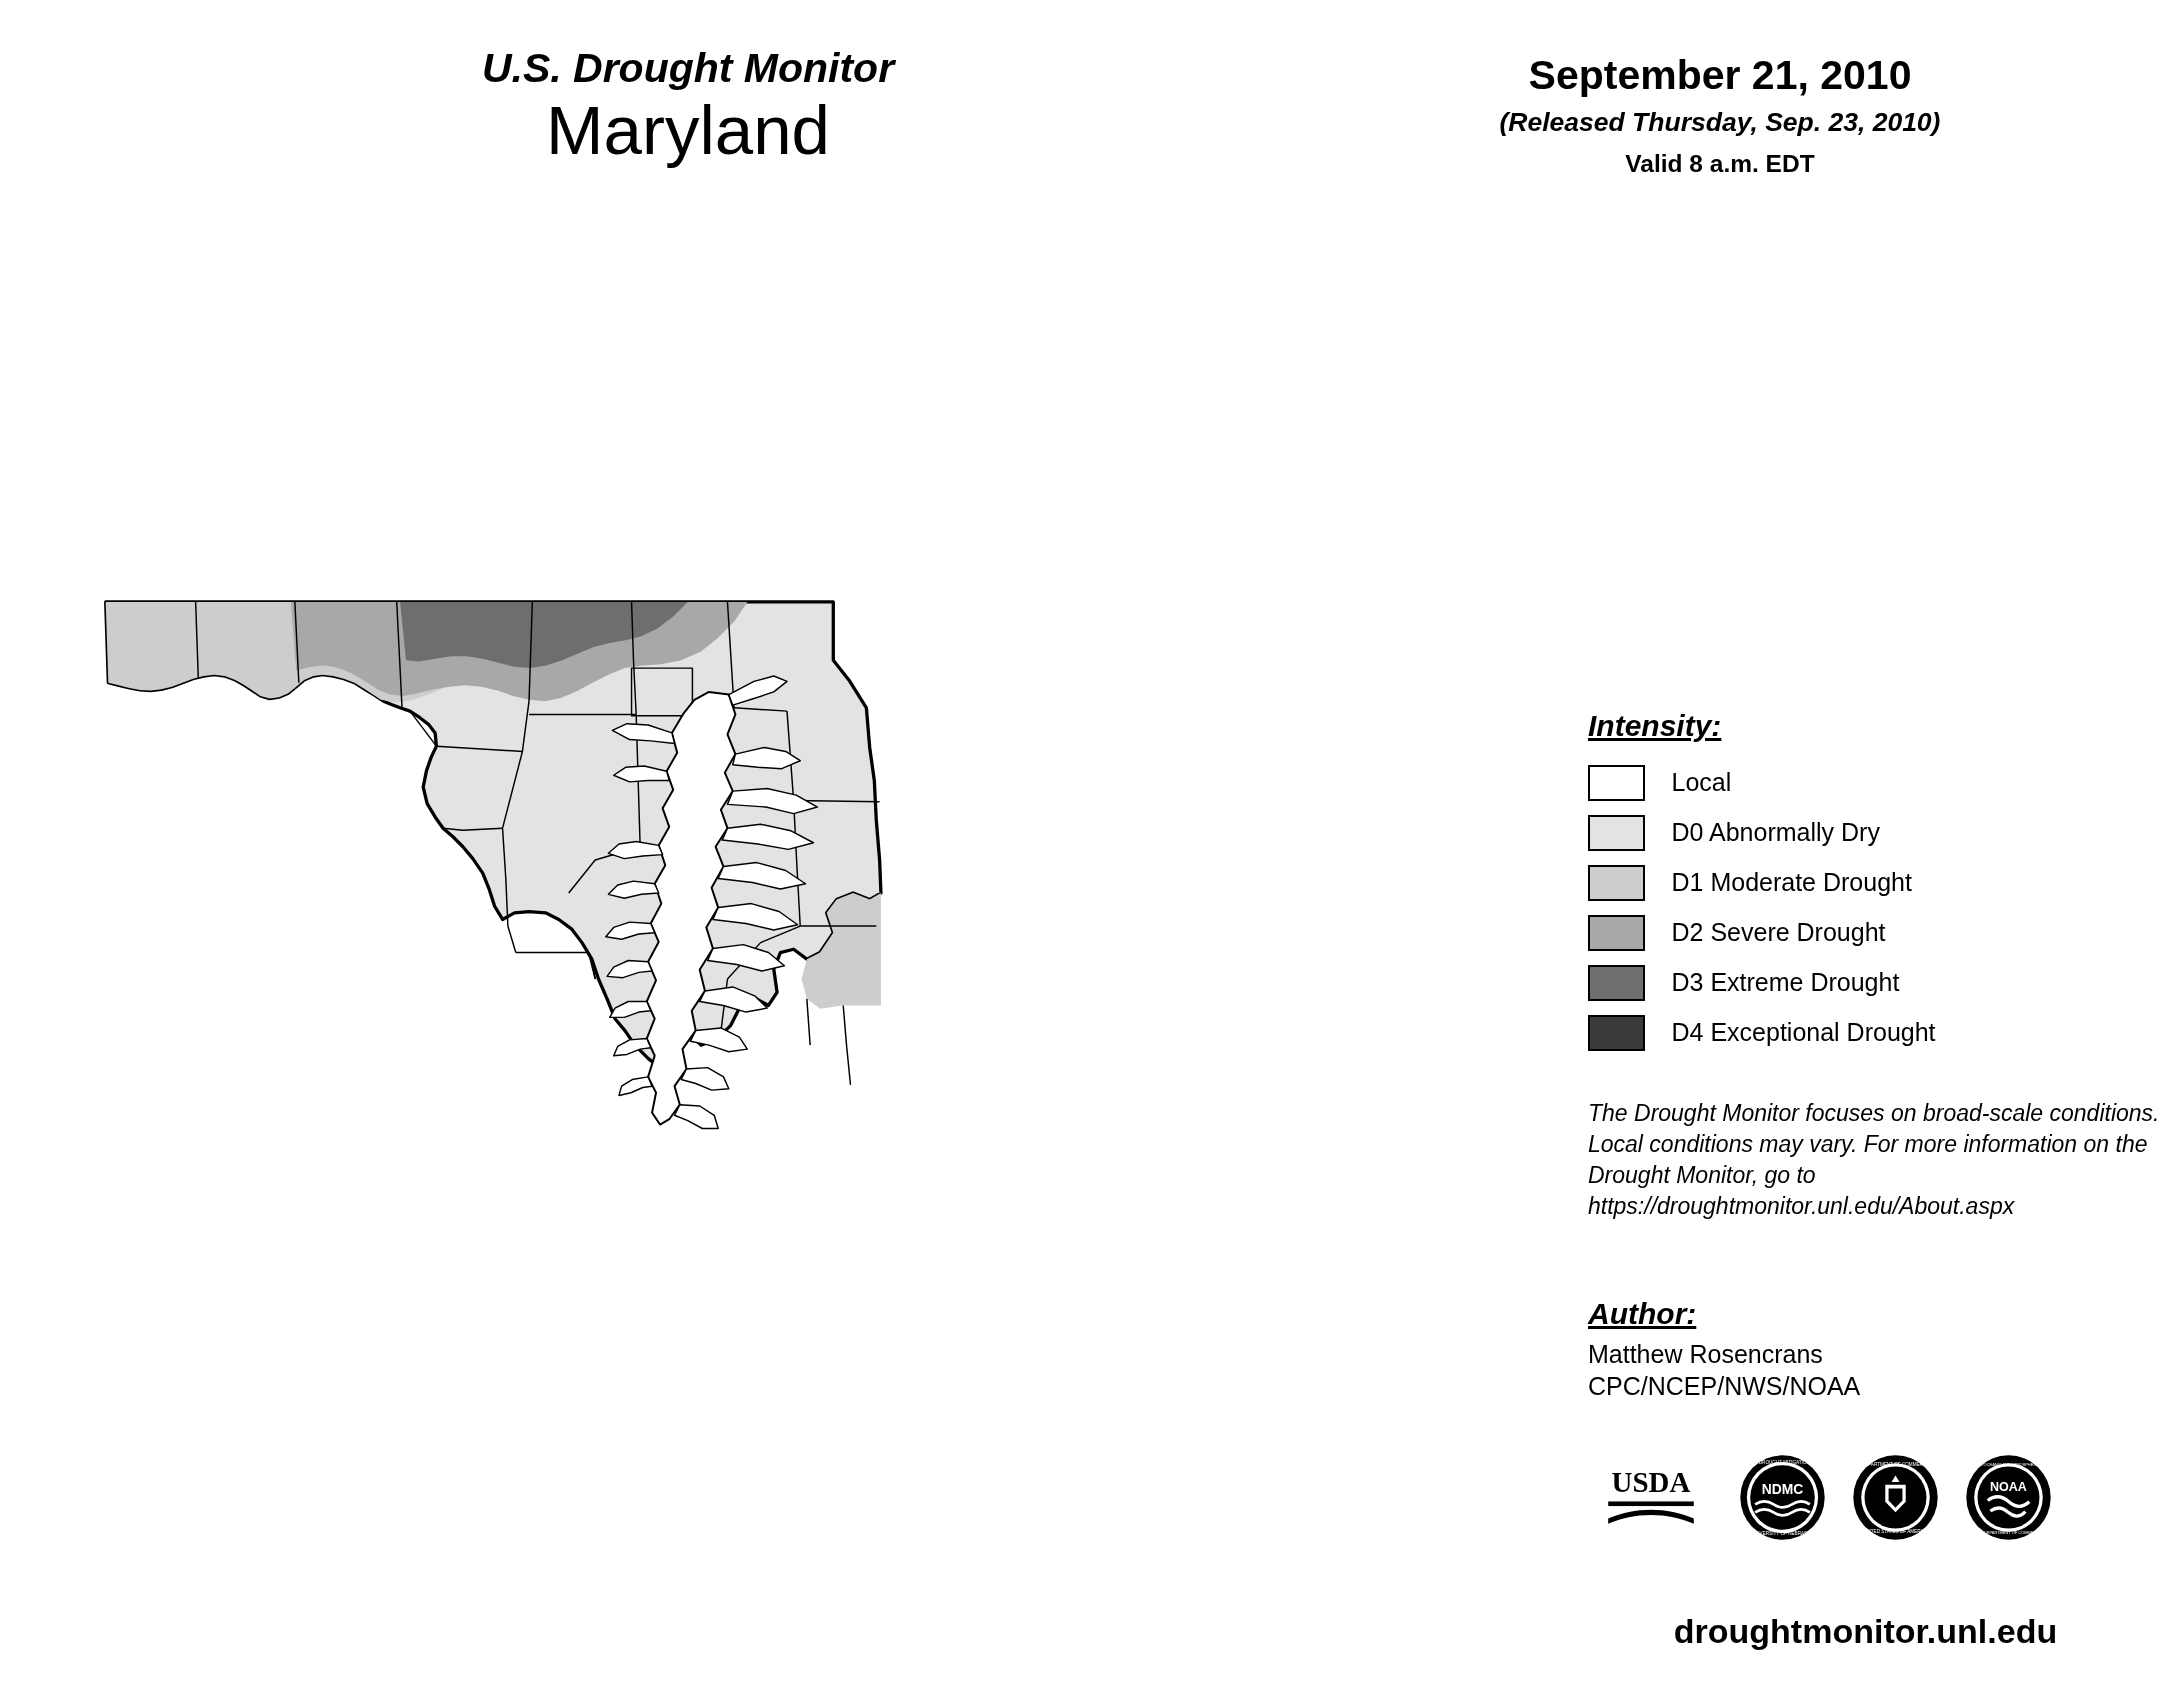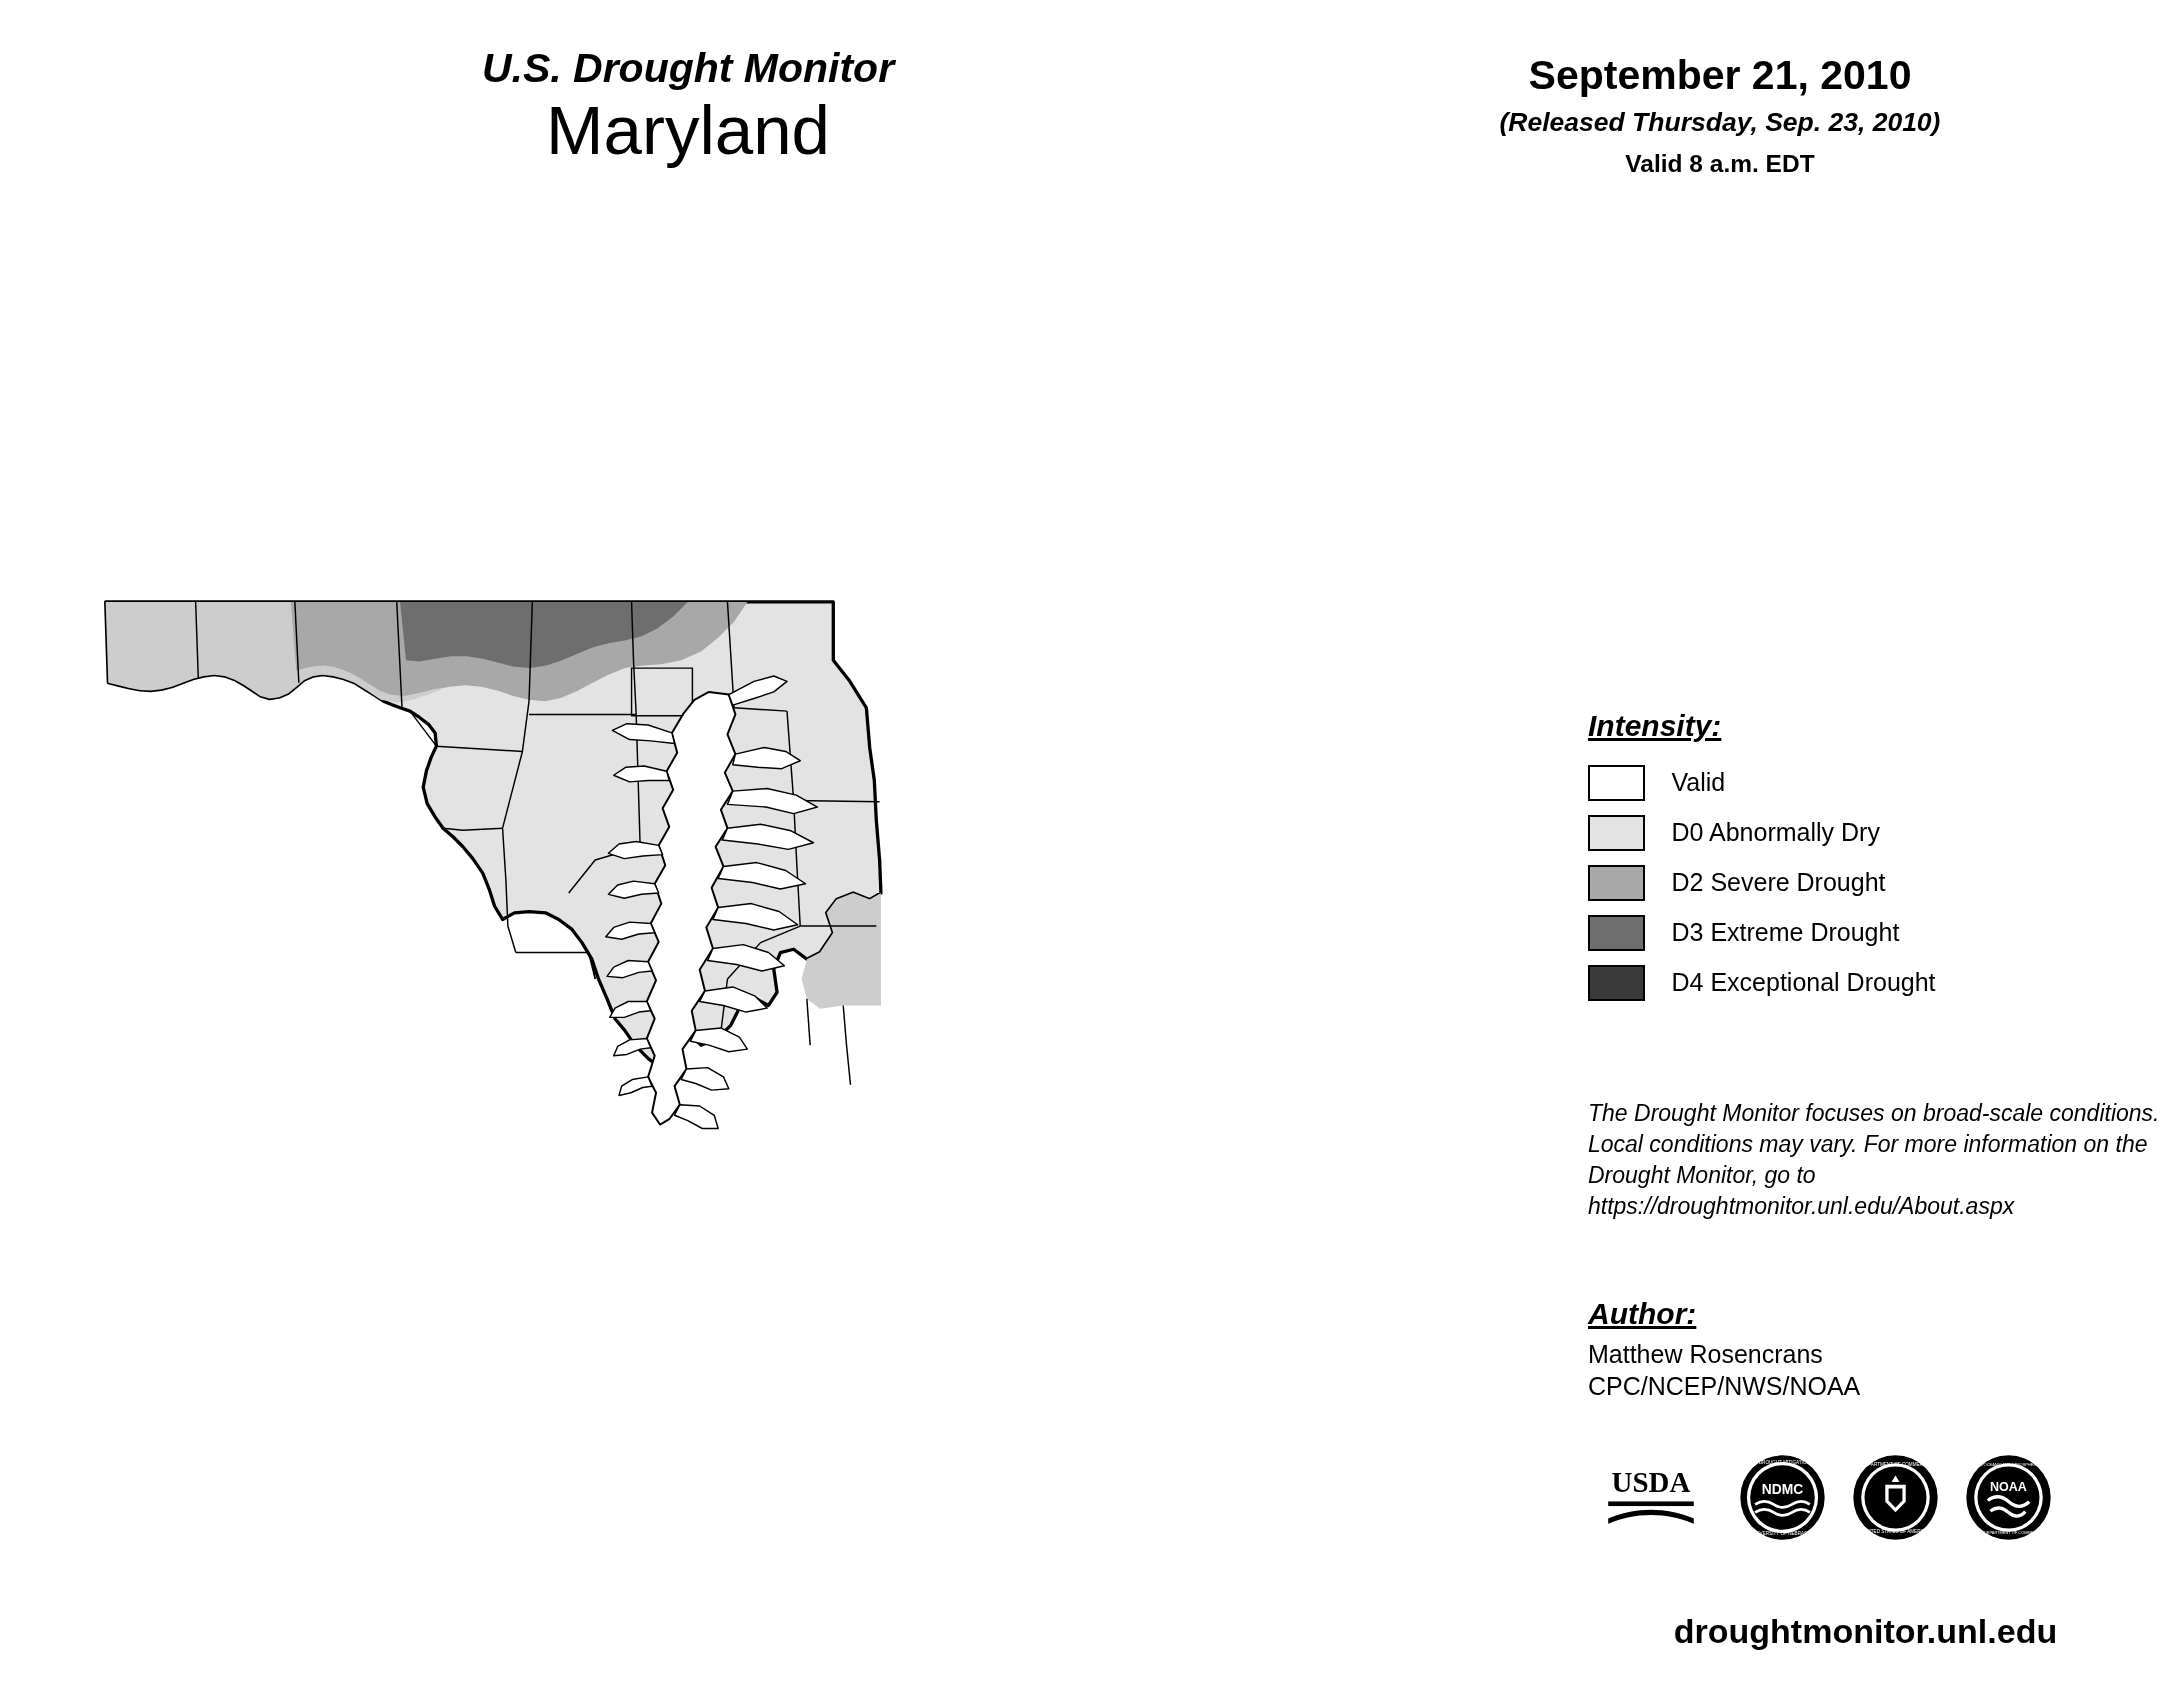--- a/index.html
+++ b/index.html
@@ -493,28 +493,32 @@
     </g>
   </g>
 </svg>
 </div>
 
 <div id="legend">
   <div id="legend-title">Intensity:</div>
 
   <div class="legend-row">
     <div class="legend-swatch" style="background:#ffffff"></div>
-    <div class="legend-label">Valid</div>
+    <div class="legend-label">Local</div>
   </div>
 
   <div class="legend-row">
     <div class="legend-swatch" style="background:#e3e3e3"></div>
     <div class="legend-label">D0 Abnormally Dry</div>
   </div>
 
+  <div class="legend-row">
+    <div class="legend-swatch" style="background:#cdcdcd"></div>
+    <div class="legend-label">D1 Moderate Drought</div>
+  </div>
 
   <div class="legend-row">
     <div class="legend-swatch" style="background:#a8a8a8"></div>
     <div class="legend-label">D2 Severe Drought</div>
   </div>
 
   <div class="legend-row">
     <div class="legend-swatch" style="background:#6e6e6e"></div>
     <div class="legend-label">D3 Extreme Drought</div>
   </div>

